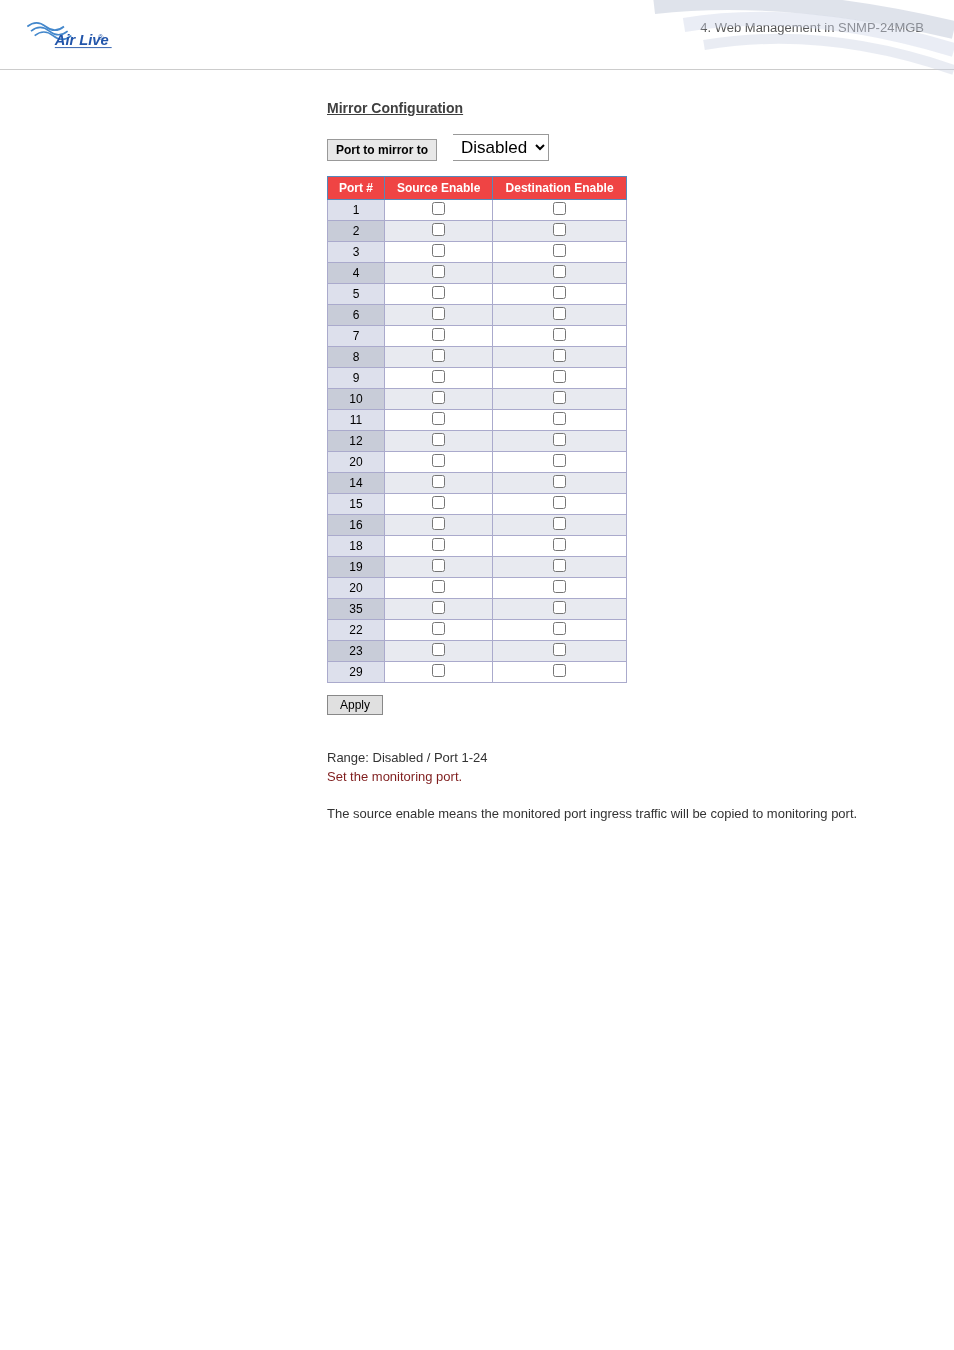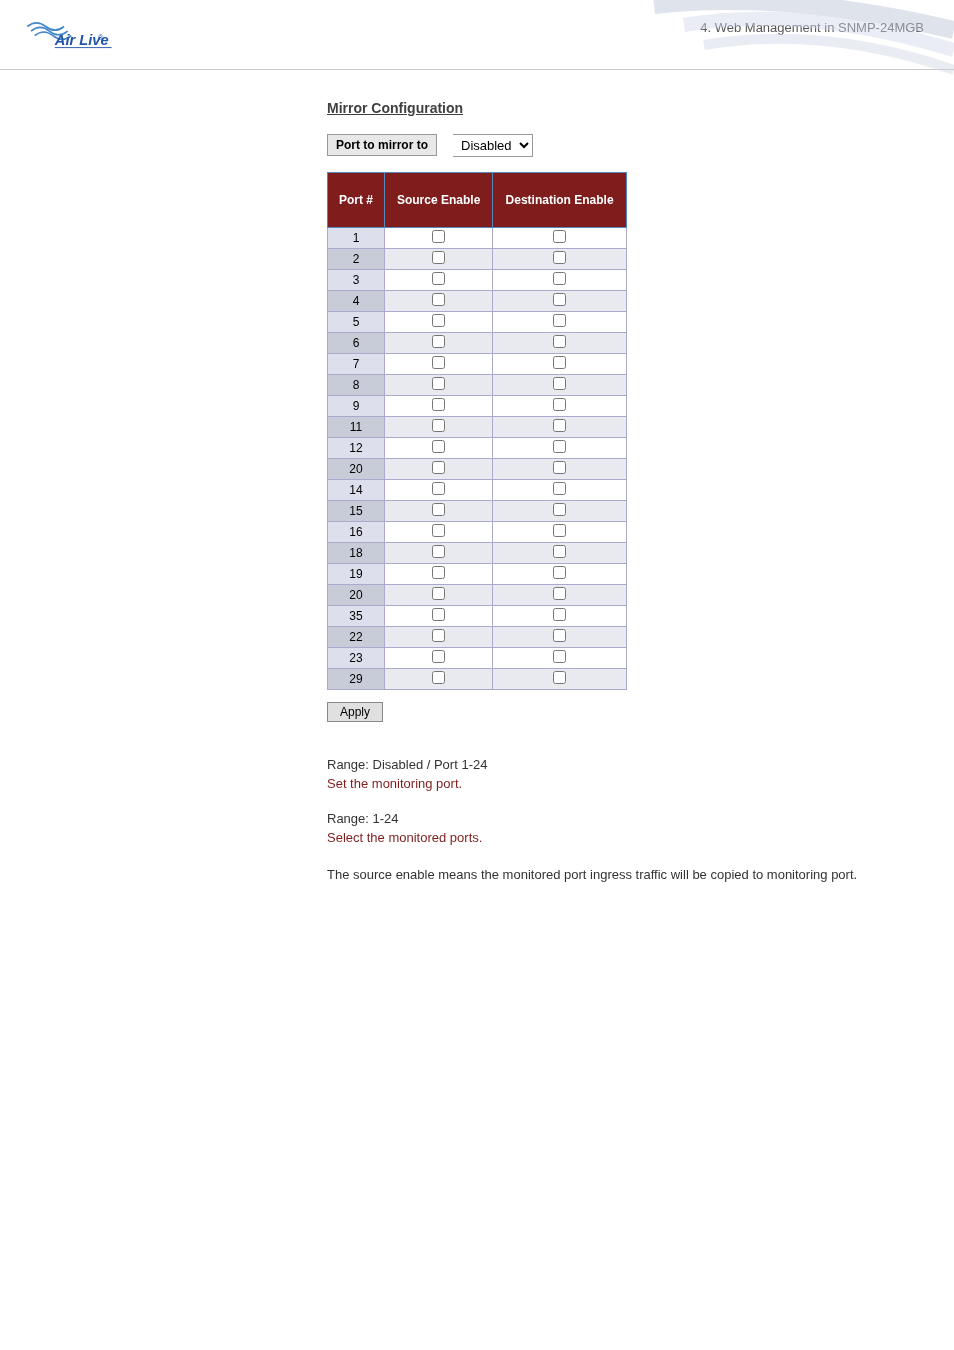--- a/index.html
+++ b/index.html
@@ -50,56 +50,55 @@
       color: #404040;
       font-size: 14px;
       font-weight: bold;
       margin-bottom: 18px;
       text-decoration: underline;
     }
 
     
     .port-mirror-row {
       display: flex;
-      align-items: flex-start;
+      align-items: flex-end;
       margin-bottom: 15px;
-      gap: 4px;
+      gap: 16px;
     }
 
     .port-label-box {
       border: 1px solid #999;
       background: #e8e8e8;
       padding: 3px 8px;
       font-size: 12px;
       font-weight: bold;
       white-space: nowrap;
     }
 
     .port-select {
       border: 1px solid #999;
       border-left: none;
       background: #fff;
       padding: 2px 4px;
-      font-size: 13px;
+      font-size: 17px;
       cursor: pointer;
-      margin-left: 12px;
     }
 
     
     .config-table {
       border-collapse: collapse;
       font-size: 12px;
       min-width: 300px;
     }
 
     .config-table th {
-      background: #7f1d1d;
+      background: #ef4444;
       color: #fff;
       border: 1px solid #5588bb;
-      padding: 20px 10px;
+      padding: 4px 10px;
       text-align: center;
       font-weight: bold;
       font-size: 12px;
     }
 
     .config-table td {
       border: 1px solid #aaaacc;
       padding: 2px 10px;
       text-align: center;
       font-size: 12px;
@@ -287,20 +286,25 @@
           <td>8</td>
           <td><input type="checkbox" style=""></td>
           <td><input type="checkbox" style=""></td>
         </tr>
         <tr>
           <td>9</td>
           <td><input type="checkbox" style=""></td>
           <td><input type="checkbox" style=""></td>
         </tr>
         <tr>
+          <td>10</td>
+          <td><input type="checkbox" style=""></td>
+          <td><input type="checkbox" style=""></td>
+        </tr>
+        <tr>
           <td>11</td>
           <td><input type="checkbox" style=""></td>
           <td><input type="checkbox" style=""></td>
         </tr>
         <tr>
           <td>12</td>
           <td><input type="checkbox" style=""></td>
           <td><input type="checkbox" style=""></td>
         </tr>
         <tr>
@@ -364,21 +368,17 @@
   
   <button class="apply-btn">Apply</button>
 
   
   <div class="desc-section">
     <div>
       <div class="desc-range">Range: Disabled / Port 1-24</div>
       <div class="desc-text">Set the monitoring port.</div>
     </div>
     <div>
-      <div class="desc-range">Range: 1-24</div>
-      <div class="desc-text">Select the monitored ports.</div>
-    </div>
-    <div>
       <div class="desc-para">The source enable means the monitored port ingress traffic will be copied to monitoring port.</div>
     </div>
   </div>
 
 </div>
 
 </body></html>

